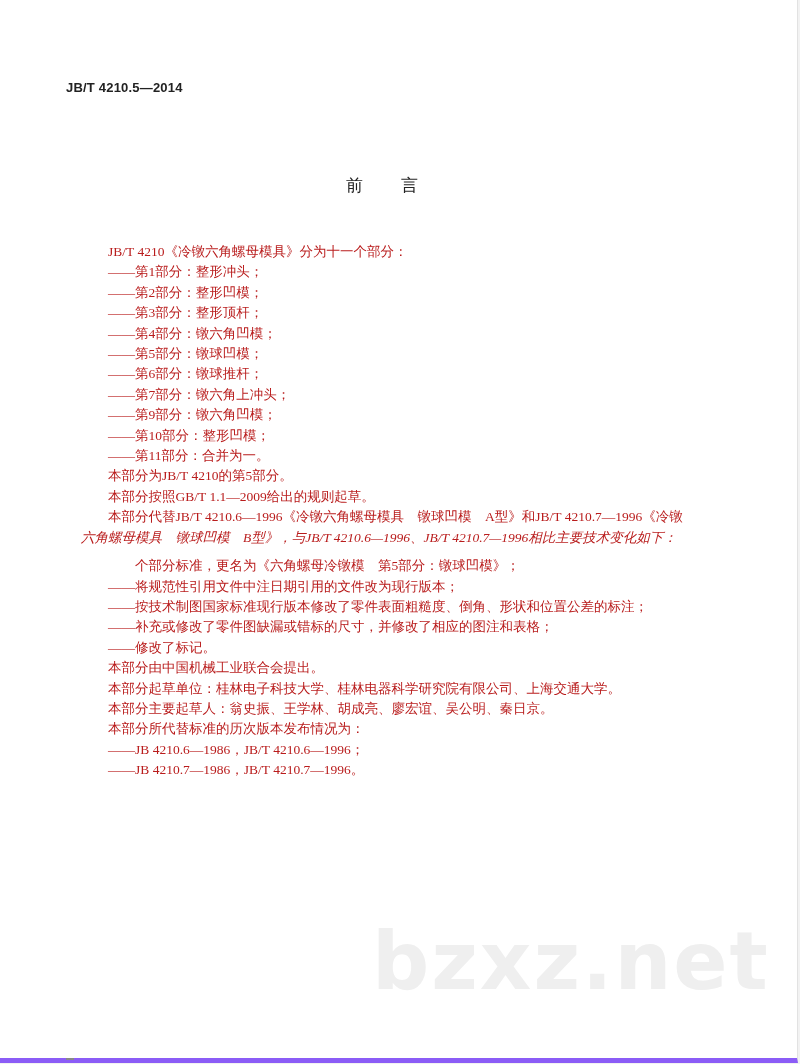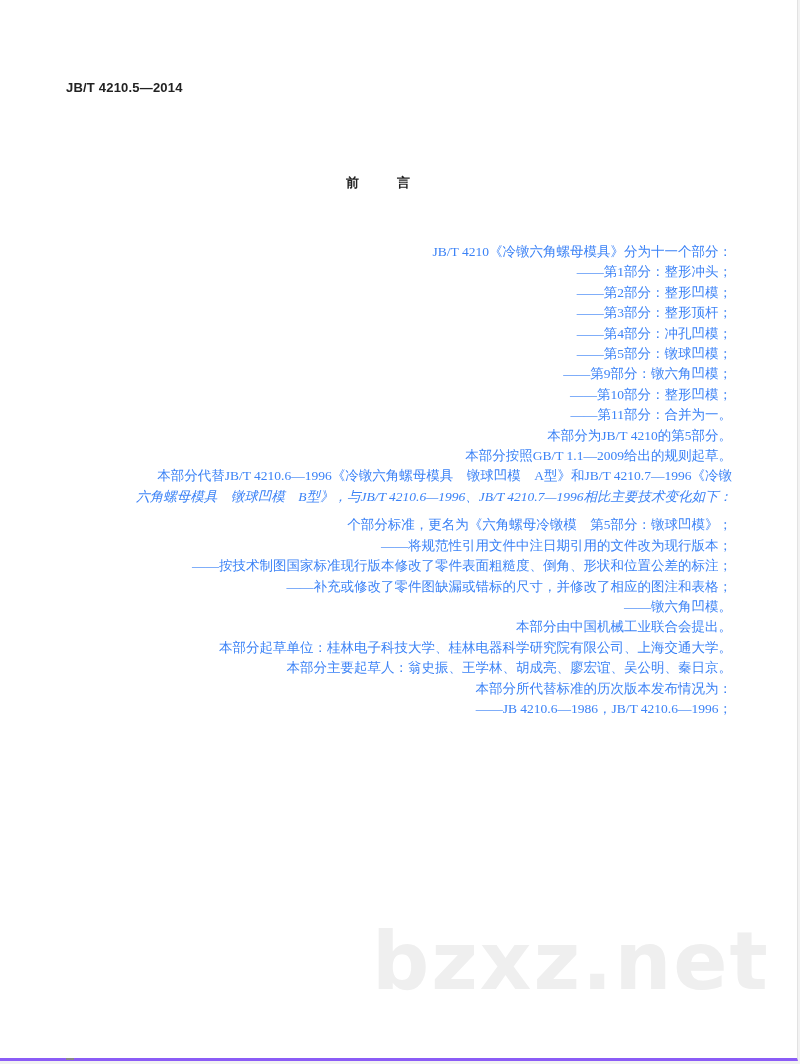--- a/index.html
+++ b/index.html
@@ -11,53 +11,52 @@
       overflow: hidden;
     }
     .page {
       position: absolute;
       left: 0;
       top: 0;
       width: 797px;
       height: 1058px;
       background: #ffffff;
       border-right: 1px solid #e2e2e2;
-      border-bottom: 3px solid #8b5cf6;
+      border-bottom: 5px solid #8b5cf6;
       overflow: hidden;
     }
     .std-number {
       position: absolute;
       left: 66px;
       top: 80px;
       font-family: "Liberation Sans", sans-serif;
       font-weight: bold;
       font-size: 13px;
       color: #222;
       letter-spacing: 0.2px;
     }
     .title {
       position: absolute;
       left: 346px;
       top: 174px;
       font-family: "DejaVu Sans", sans-serif;
-      font-weight: bold;
-      font-size: 13px;
+      font-weight: normal;
+      font-size: 17px;
       color: #222;
       letter-spacing: 38px;
     }
     .body {
       position: absolute;
-      left: 92px;
+      left: 108px;
       top: 242px;
       width: 640px;
       font-family: "Liberation Serif", "DejaVu Serif", serif;
       font-size: 13.5px;
-      color: #3b82f6;
+      color: #b91c1c;
       line-height: 20.4px;
-      text-align: right;
     }
     .line { white-space: nowrap; }
     .wrap { margin-left: -27px; font-style: italic; }
     .sub-item { padding-left: 0; }
     .sub-wrap { padding-left: 27px; margin-top: 8px; }
     .watermark {
       position: absolute;
       left: 372px;
       top: 915px;
       font-family: "DejaVu Sans", sans-serif;
@@ -84,47 +83,50 @@
 
   <div class="title">前言</div>
 
   <div class="body">
     <div class="line">JB/T 4210《冷镦六角螺母模具》分为十一个部分：</div>
 
     <div>
       <div class="line sub-item">——第1部分：整形冲头；</div>
       <div class="line sub-item">——第2部分：整形凹模；</div>
       <div class="line sub-item">——第3部分：整形顶杆；</div>
-      <div class="line sub-item">——第4部分：冲孔凹模；</div>
+      <div class="line sub-item">——第4部分：镦六角凹模；</div>
       <div class="line sub-item">——第5部分：镦球凹模；</div>
+      <div class="line sub-item">——第6部分：镦球推杆；</div>
+      <div class="line sub-item">——第7部分：镦六角上冲头；</div>
       <div class="line sub-item">——第9部分：镦六角凹模；</div>
       <div class="line sub-item">——第10部分：整形凹模；</div>
       <div class="line sub-item">——第11部分：合并为一。</div>
     </div>
 
     <div class="line">本部分为JB/T 4210的第5部分。</div>
     <div class="line">本部分按照GB/T 1.1—2009给出的规则起草。</div>
 
     <div class="line">本部分代替JB/T 4210.6—1996《冷镦六角螺母模具　镦球凹模　A型》和JB/T 4210.7—1996《冷镦</div>
     <div class="line wrap">六角螺母模具　镦球凹模　B型》，与JB/T 4210.6—1996、JB/T 4210.7—1996相比主要技术变化如下：</div>
 
     <div>
       <div class="line sub-wrap">个部分标准，更名为《六角螺母冷镦模　第5部分：镦球凹模》；</div>
       <div class="line sub-item">——将规范性引用文件中注日期引用的文件改为现行版本；</div>
       <div class="line sub-item">——按技术制图国家标准现行版本修改了零件表面粗糙度、倒角、形状和位置公差的标注；</div>
       <div class="line sub-item">——补充或修改了零件图缺漏或错标的尺寸，并修改了相应的图注和表格；</div>
-      <div class="line sub-item">——镦六角凹模。</div>
+      <div class="line sub-item">——修改了标记。</div>
     </div>
 
     <div class="line">本部分由中国机械工业联合会提出。</div>
     <div class="line">本部分起草单位：桂林电子科技大学、桂林电器科学研究院有限公司、上海交通大学。</div>
     <div class="line">本部分主要起草人：翁史振、王学林、胡成亮、廖宏谊、吴公明、秦日京。</div>
     <div class="line">本部分所代替标准的历次版本发布情况为：</div>
 
     <div>
       <div class="line sub-item">——JB 4210.6—1986，JB/T 4210.6—1996；</div>
+      <div class="line sub-item">——JB 4210.7—1986，JB/T 4210.7—1996。</div>
     </div>
   </div>
 
   <div class="watermark">bzxz.net</div>
 </div>
 
 <div class="page-mark"></div>
 
 </body></html>

